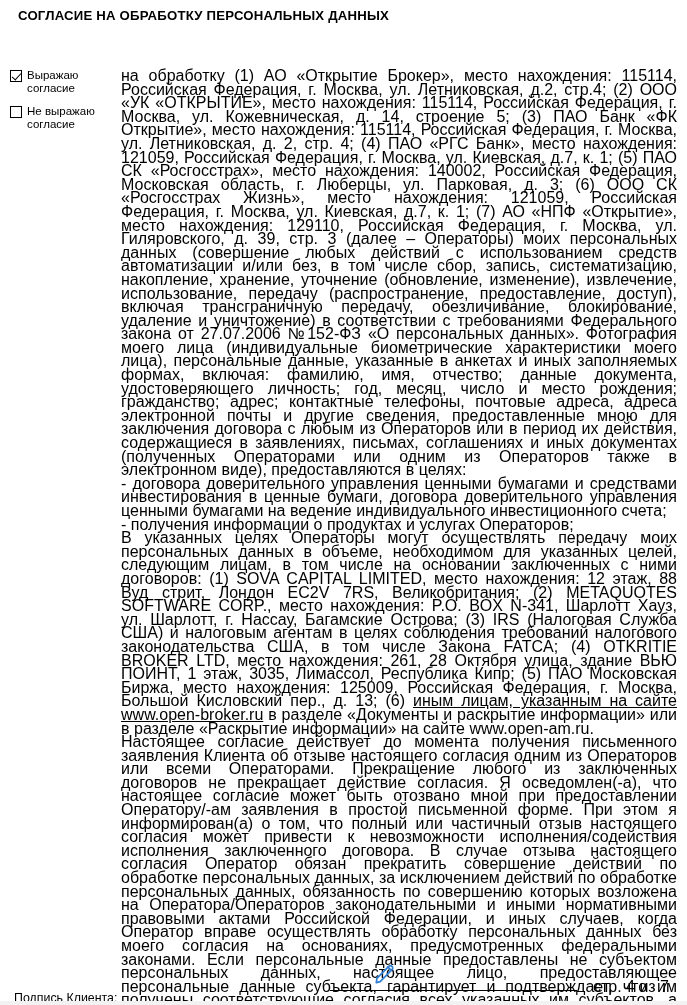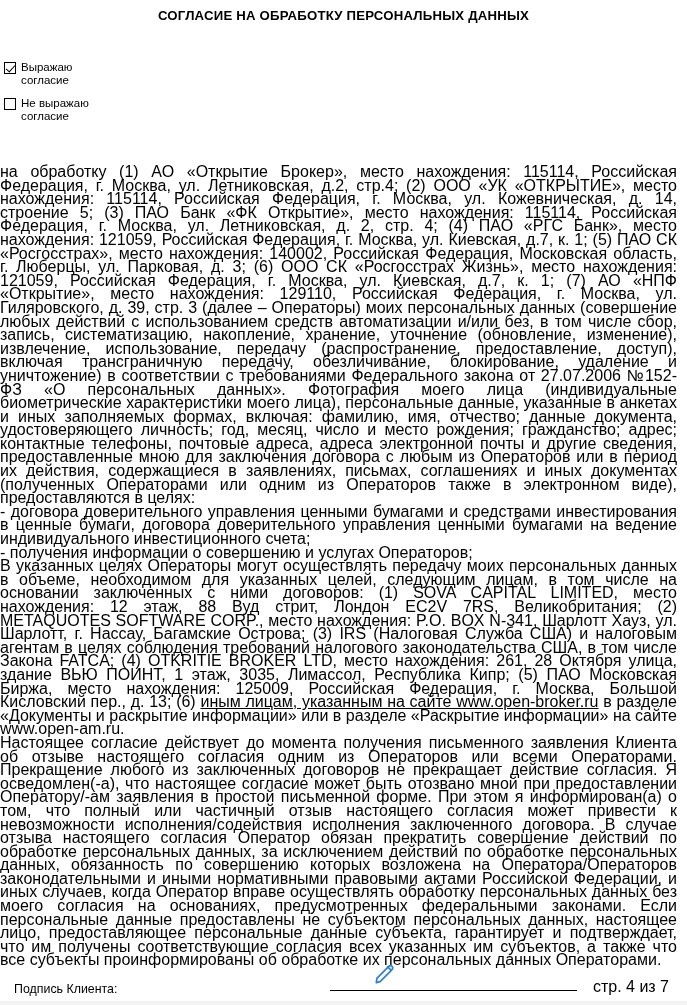--- a/index.html
+++ b/index.html
@@ -17,34 +17,33 @@
     overflow: hidden;
   }
   .page {
     width: 687px;
     height: 1005px;
     position: relative;
     display: flex;
     flex-direction: column;
   }
   .doc-title {
-    text-align: center;
     font-weight: bold;
     font-size: 13.2px;
     letter-spacing: 0.2px;
     margin-top: 8px;
-    margin-bottom: 8px;
-    padding: 0 30px;
+    margin-bottom: 16px;
+    padding: 0 18px;
   }
   .body-area {
     display: flex;
-    flex-direction: column;
+    flex-direction: row;
     flex: 1 1 auto;
     min-height: 0;
-    padding-left: 0;
+    padding-left: 6px;
   }
   .consent-col {
     width: 104px;
     flex: 0 0 104px;
     padding-top: 30px;
     padding-left: 4px;
   }
   .check-row {
     display: flex;
     flex-direction: row;
@@ -109,21 +108,20 @@
   }
   .footer-inner {
     position: relative;
     height: 52px;
     padding: 0 14px;
     display: flex;
     align-items: flex-end;
   }
   .sign-label {
     font-size: 12.4px;
-    padding-bottom: 9px;
   }
   .sign-line {
     position: absolute;
     left: 330px;
     right: 110px;
     bottom: 14px;
     border-bottom: 1px solid #000;
     height: 1px;
   }
   .pen-icon {
@@ -166,21 +164,21 @@
         <div class="checkbox"></div>
         <div class="check-label">Не выражаю согласие</div>
       </div>
     </div>
 
     <div class="divider"></div>
 
     <div class="text-col">
       <p class="para">на обработку (1) АО «Открытие Брокер», место нахождения: 115114, Российская Федерация, г. Москва, ул. Летниковская, д.2, стр.4; (2) ООО «УК «ОТКРЫТИЕ», место нахождения: 115114, Российская Федерация, г. Москва, ул. Кожевническая, д. 14, строение 5; (3) ПАО Банк «ФК Открытие», место нахождения: 115114, Российская Федерация, г. Москва, ул. Летниковская, д. 2, стр. 4; (4) ПАО «РГС Банк», место нахождения: 121059, Российская Федерация, г. Москва, ул. Киевская, д.7, к. 1; (5) ПАО СК «Росгосстрах», место нахождения: 140002, Российская Федерация, Московская область, г. Люберцы, ул. Парковая, д. 3; (6) ООО СК «Росгосстрах Жизнь», место нахождения: 121059, Российская Федерация, г. Москва, ул. Киевская, д.7, к. 1; (7) АО «НПФ «Открытие», место нахождения: 129110, Российская Федерация, г. Москва, ул. Гиляровского, д. 39, стр. 3 (далее – Операторы) моих персональных данных (совершение любых действий с использованием средств автоматизации и/или без, в том числе сбор, запись, систематизацию, накопление, хранение, уточнение (обновление, изменение), извлечение, использование, передачу (распространение, предоставление, доступ), включая трансграничную передачу, обезличивание, блокирование, удаление и уничтожение) в соответствии с требованиями Федерального закона от 27.07.2006 №152-ФЗ «О персональных данных». Фотография моего лица (индивидуальные биометрические характеристики моего лица), персональные данные, указанные в анкетах и иных заполняемых формах, включая: фамилию, имя, отчество; данные документа, удостоверяющего личность; год, месяц, число и место рождения; гражданство; адрес; контактные телефоны, почтовые адреса, адреса электронной почты и другие сведения, предоставленные мною для заключения договора с любым из Операторов или в период их действия, содержащиеся в заявлениях, письмах, соглашениях и иных документах (полученных Операторами или одним из Операторов также в электронном виде), предоставляются в целях:</p>
       <p class="para">- договора доверительного управления ценными бумагами и средствами инвестирования в ценные бумаги, договора доверительного управления ценными бумагами на ведение индивидуального инвестиционного счета;</p>
-      <p class="para">- получения информации о совершению и услугах Операторов;</p>
+      <p class="para">- получения информации о продуктах и услугах Операторов;</p>
       <p class="para"><span>В указанных целях Операторы могут осуществлять передачу моих персональных данных в объеме, необходимом для указанных целей, следующим лицам, в том числе на основании заключенных с ними договоров: (1) SOVA CAPITAL LIMITED, место нахождения: 12 этаж, 88 Вуд стрит, Лондон EC2V 7RS, Великобритания; (2) METAQUOTES SOFTWARE CORP., место нахождения: P.O. BOX N-341, Шарлотт Хауз, ул. Шарлотт, г. Нассау, Багамские Острова; (3) IRS (Налоговая Служба США) и налоговым агентам в целях соблюдения требований налогового законодательства США, в том числе Закона FATCA; (4) OTKRITIE BROKER LTD, место нахождения: 261, 28 Октября улица, здание ВЬЮ ПОИНТ, 1 этаж, 3035, Лимассол, Республика Кипр; (5) ПАО Московская Биржа, место нахождения: 125009, Российская Федерация, г. Москва, Большой Кисловский пер., д. 13; (6) </span><a class="link" href="#">иным лицам, указанным на сайте www.open-broker.ru</a><span> в разделе «Документы и раскрытие информации» или в разделе «Раскрытие информации» на сайте www.open-am.ru.</span></p>
       <p class="para">Настоящее согласие действует до момента получения письменного заявления Клиента об отзыве настоящего согласия одним из Операторов или всеми Операторами. Прекращение любого из заключенных договоров не прекращает действие согласия. Я осведомлен(-а), что настоящее согласие может быть отозвано мной при предоставлении Оператору/-ам заявления в простой письменной форме. При этом я информирован(а) о том, что полный или частичный отзыв настоящего согласия может привести к невозможности исполнения/содействия исполнения заключенного договора. В случае отзыва настоящего согласия Оператор обязан прекратить совершение действий по обработке персональных данных, за исключением действий по обработке персональных данных, обязанность по совершению которых возложена на Оператора/Операторов законодательными и иными нормативными правовыми актами Российской Федерации, и иных случаев, когда Оператор вправе осуществлять обработку персональных данных без моего согласия на основаниях, предусмотренных федеральными законами. Если персональные данные предоставлены не субъектом персональных данных, настоящее лицо, предоставляющее персональные данные субъекта, гарантирует и подтверждает, что им получены соответствующие согласия всех указанных им субъектов, а также что все субъекты проинформированы об обработке их персональных данных Операторами.</p>
     </div>
 
   </div>
 
   <div class="footer">
     <div class="footer-inner">
       <div class="sign-label">Подпись Клиента:</div>
       <div class="sign-line"></div>

